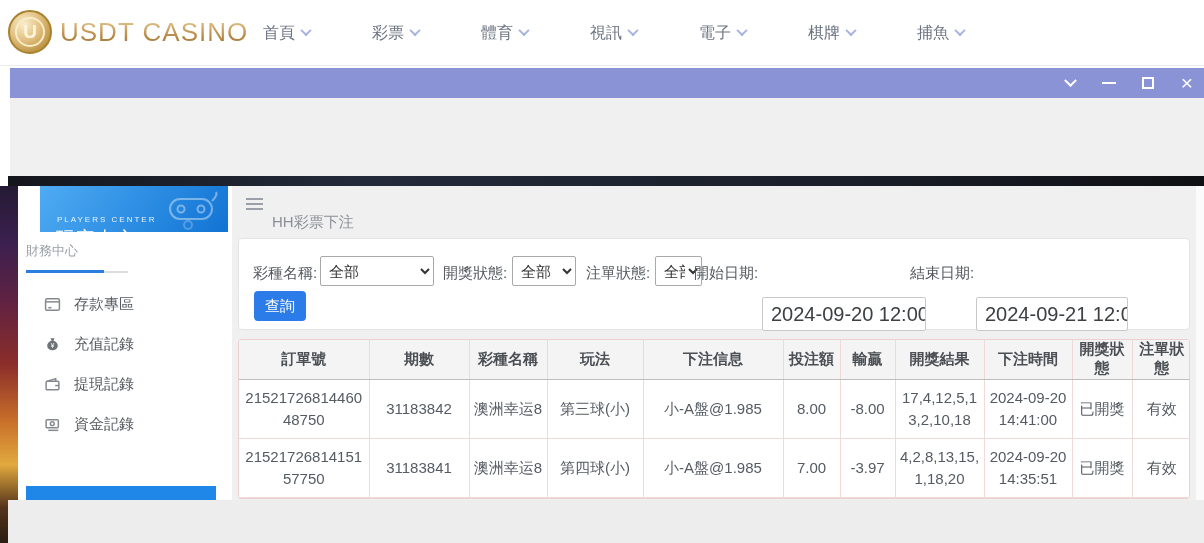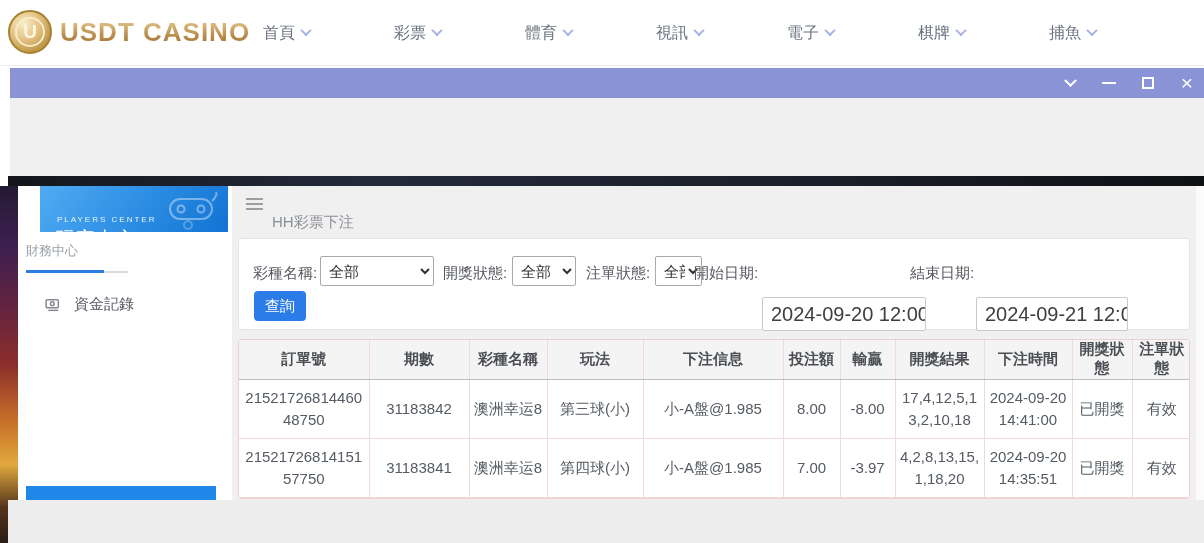--- a/index.html
+++ b/index.html
@@ -9,24 +9,24 @@
   
   .topbar { position:absolute; left:0; top:0; width:1204px; height:66px; background:#fff;
     border-bottom:1px solid #ebebeb; z-index:5; }
   .logo { position:absolute; left:8px; top:10px; display:flex; align-items:center; cursor:pointer; }
   .coin { width:44px; height:44px; border-radius:50%;
     background:radial-gradient(circle at 35% 30%, #f9edc9, #e0bd7d 45%, #b9913f 80%, #8a6526);
     border:2px solid #a8812f; display:flex; align-items:center; justify-content:center; }
   .coin-inner { width:30px; height:30px; border-radius:50%; border:2px solid #f7ecc6;
     display:flex; align-items:center; justify-content:center;
     color:#fdf6dd; font-weight:bold; font-size:19px; }
-  .brand { margin-left:8px; font-size:26px; font-weight:700; letter-spacing:1px;
+  .brand { margin-left:8px; font-size:26px; font-weight:400; letter-spacing:1px;
     background:linear-gradient(180deg,#e3c68d 10%,#b98c4a 60%,#9c7336);
     -webkit-background-clip:text; background-clip:text; color:transparent; }
-  .nav { position:absolute; left:263px; top:0; height:66px; display:flex; align-items:center; gap:84px; }
+  .nav { position:absolute; left:263px; top:0; height:66px; display:flex; align-items:center; gap:62px; }
   .nav-item { display:flex; align-items:center; gap:7px; font-size:16px; color:#6b7380; cursor:pointer; }
   .chev { width:8px; height:8px; border-right:2px solid #a9b3e3; border-bottom:2px solid #a9b3e3;
     transform:rotate(45deg) translate(-1px,-1px); margin-top:-3px; }
 
   
   .titlebar { position:absolute; left:10px; top:68px; width:1194px; height:30px; background:#8a93d5; z-index:4; }
   .controls { position:absolute; right:9px; top:0; height:30px; display:flex; align-items:center; gap:23px; }
   .ctl { display:flex; align-items:center; justify-content:center; width:16px; height:16px; cursor:pointer; }
   .ctl-chev { width:9px; height:9px; border-right:2px solid #fff; border-bottom:2px solid #fff;
     transform:rotate(45deg) translate(-2px,-2px); }
@@ -162,20 +162,49 @@
       <path d="M48 10 q6 -6 4 -9"></path>
       <circle cx="24" cy="34" r="4" opacity="0.6"></circle>
     </g>
   </svg>
 </div>
 <div class="section-title">財務中心</div>
 <div class="uline-b"></div>
 <div class="uline-g"></div>
 
 <div class="menu">
+  <div class="menu-item">
+    <span class="ic">
+      <svg width="17" height="17" viewBox="0 0 16 16" fill="none" stroke="#85898f" stroke-width="1.4">
+        <rect x="1.5" y="2.5" width="13" height="11" rx="1.5"></rect>
+          <path d="M1.5 5.5 h13"></path>
+          <path d="M4 11 h3"></path>
+      </svg>
+      </span>
+    <span class="lbl">存款專區</span>
+  </div>
+  <div class="menu-item">
+    <span class="ic">
+      <svg width="17" height="17" viewBox="0 0 16 16">
+        <path fill="#6e737a" d="M6 2 h4 l-1.2 2.2 c2.8 1 4.2 2.9 4.2 5 a5 4.2 0 0 1 -10 0 c0 -2.1 1.4 -4 4.2 -5 z"></path>
+        <text x="8" y="11" font-size="6" fill="#fff" text-anchor="middle">¥</text>
+      </svg>
+      </span>
+    <span class="lbl">充值記錄</span>
+  </div>
+  <div class="menu-item">
+    <span class="ic">
+      <svg width="17" height="17" viewBox="0 0 16 16" fill="none" stroke="#85898f" stroke-width="1.4">
+        <rect x="2" y="5" width="12" height="8" rx="1"></rect>
+          <path d="M3 5 l8 -2.5 v2.5"></path>
+          <path d="M10.5 9 h3.5"></path>
+      </svg>
+      </span>
+    <span class="lbl">提現記錄</span>
+  </div>
   <div class="menu-item">
     <span class="ic">
       <svg width="17" height="17" viewBox="0 0 16 16" fill="none" stroke="#85898f" stroke-width="1.4">
         <rect x="2" y="3.5" width="11.5" height="7.5" rx="1"></rect>
           <circle cx="7.8" cy="7.2" r="1.8"></circle>
           <path d="M4 13.5 h9.5"></path>
       </svg>
       </span>
     <span class="lbl">資金記錄</span>
   </div>

